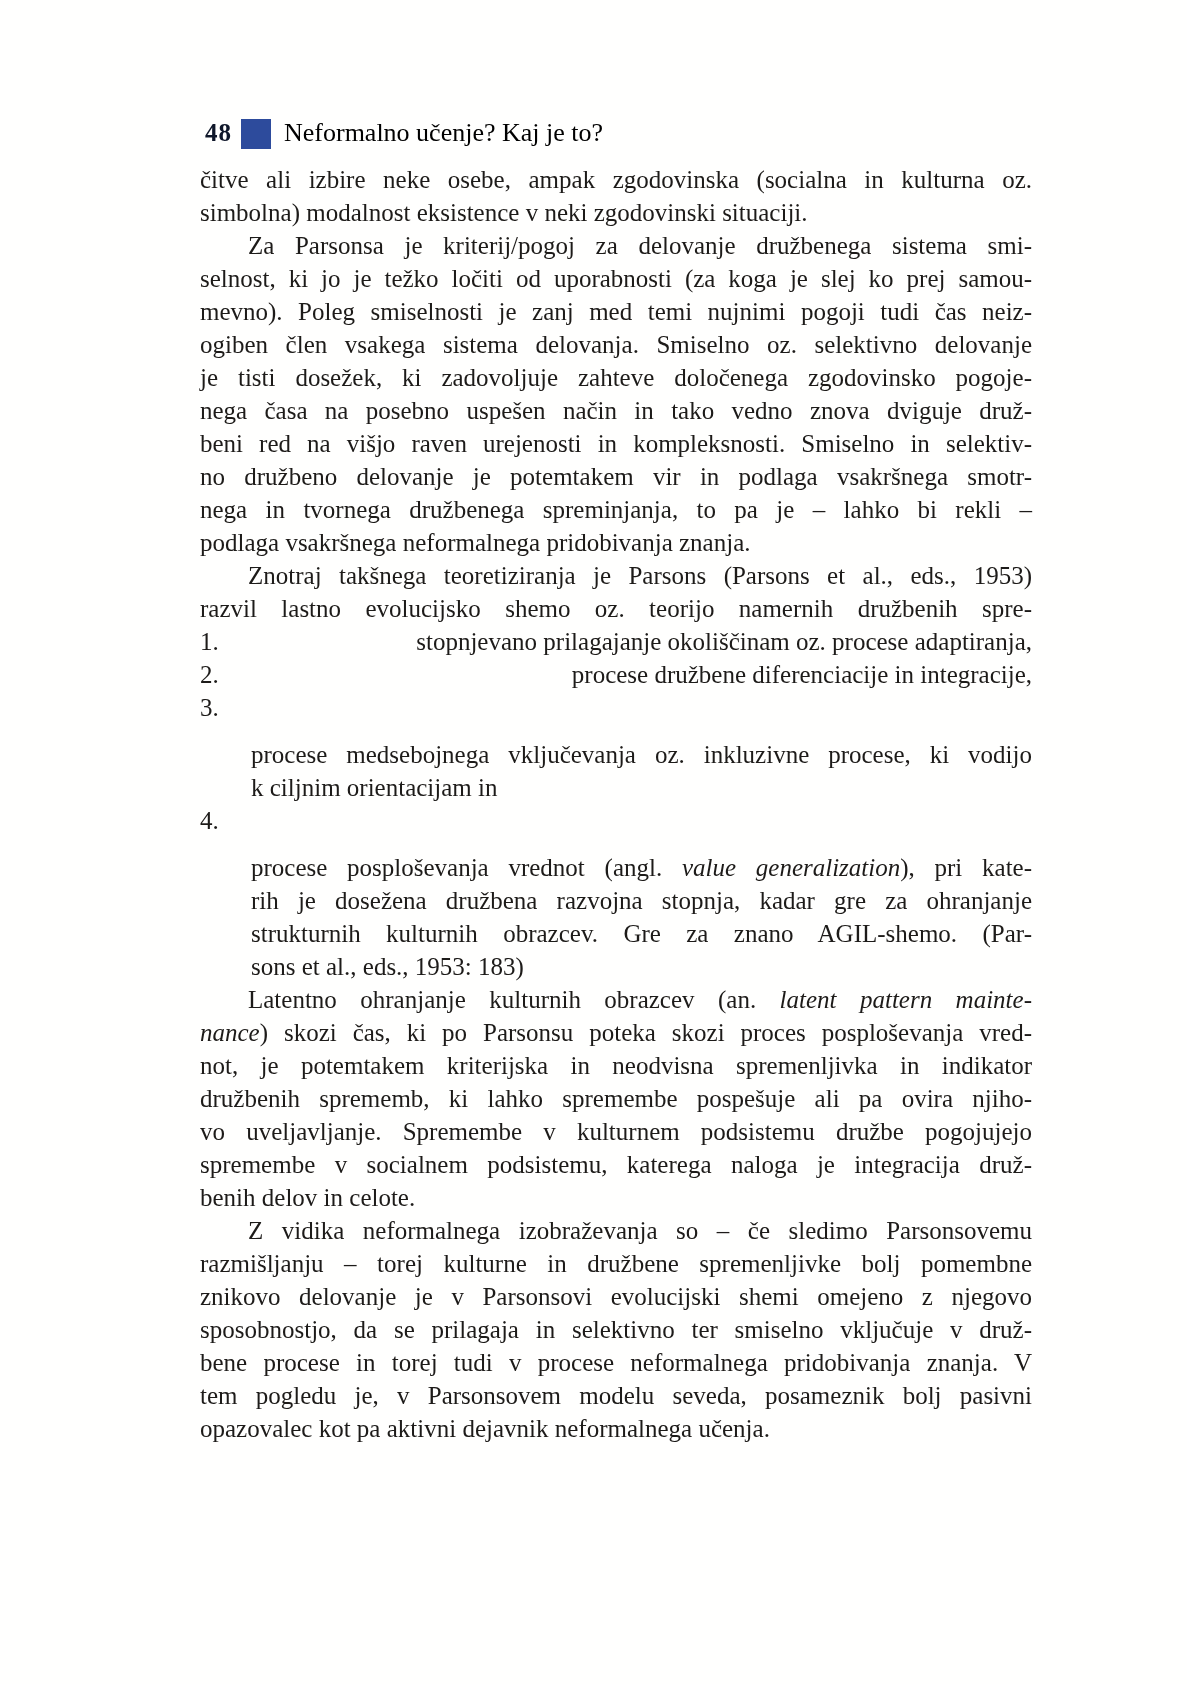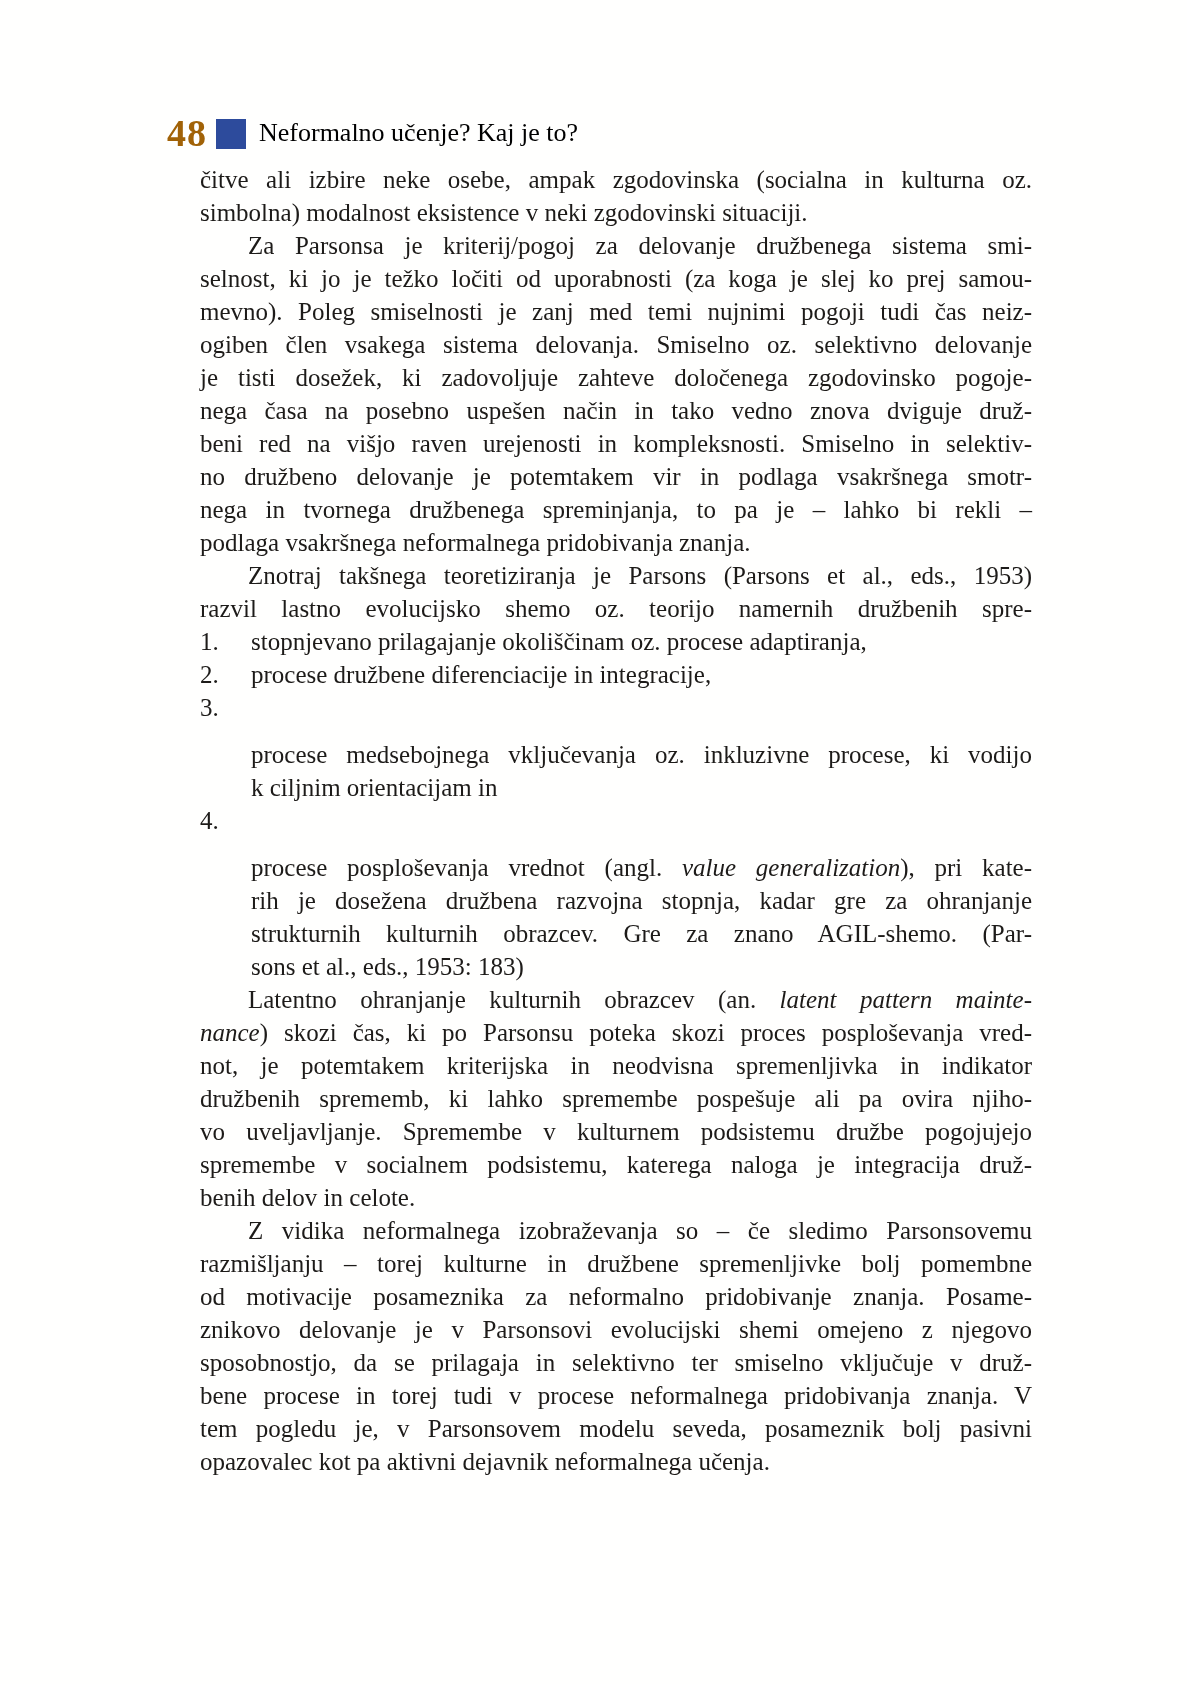--- a/index.html
+++ b/index.html
@@ -10,22 +10,22 @@
     color:#1d1b19;
   }
   .page { position:absolute; inset:0; background:#fffffe; }
 
   
   .header {
     position:absolute; left:167px; top:112px;
     display:flex; align-items:flex-end; height:36px;
   }
   .page-num {
-    font-size:38px; font-weight:bold; color:#a16207;
-    line-height:30px; letter-spacing:1px;
+    font-size:25px; font-weight:bold; color:#0f172a;
+    line-height:30px; letter-spacing:1px;margin-left:38px;
   }
   .marker {
     width:30px; height:30px; background:#2d4b9c;
     margin-left:9px; margin-right:13px;
     position:relative; top:1px;
   }
   .header-title {
     font-size:26px; color:#000000; line-height:30px;
     white-space:nowrap;
   }
@@ -35,21 +35,21 @@
     position:absolute; left:200px; top:163px; width:832px;
     font-size:25px; line-height:33px;
     font-variant-numeric:oldstyle-nums;
   }
   .line { min-height:33px; text-align:left; white-space:normal; }
   .line.just { text-align:justify; text-align-last:justify; }
   .line.indent { padding-left:48px; }
   .line.cont { padding-left:51px; }
   .line.num { display:flex; }
   .num-label { flex:0 0 51px; }
-  .num-text { flex:1 1 auto; text-align:left; }
+  .num-text { flex:1 1 auto; text-align:right; }
   .num-text.just { text-align:justify; text-align-last:justify;margin-top:47px; }
   .it { font-style:italic; }
 </style>
 </head>
 <body>
 
 <div class="page">
   <div class="header">
     <span class="page-num">48</span>
     <span class="marker" style="background: rgb(45, 75, 156);"></span>
@@ -92,20 +92,19 @@
       <div class="line cont"><span>sons et al., eds., 1953: 183)</span></div>
       <div class="line indent just"><span>Latentno ohranjanje kulturnih obrazcev (an. </span><span class="it">latent pattern mainte-</span></div>
       <div class="line flush just"><span class="it">nance</span><span>) skozi čas, ki po Parsonsu poteka skozi proces posploševanja vred-</span></div>
       <div class="line flush just"><span>not, je potemtakem kriterijska in neodvisna spremenljivka in indikator</span></div>
       <div class="line flush just"><span>družbenih sprememb, ki lahko spremembe pospešuje ali pa ovira njiho-</span></div>
       <div class="line flush just"><span>vo uveljavljanje. Spremembe v kulturnem podsistemu družbe pogojujejo</span></div>
       <div class="line flush just"><span>spremembe v socialnem podsistemu, katerega naloga je integracija druž-</span></div>
       <div class="line flush"><span>benih delov in celote.</span></div>
       <div class="line indent just"><span>Z vidika neformalnega izobraževanja so – če sledimo Parsonsovemu</span></div>
       <div class="line flush just"><span>razmišljanju – torej kulturne in družbene spremenljivke bolj pomembne</span></div>
-      <div class="line flush just"><span>od motivacije posameznika za neformalno pridobivanje znanja. Posame-</span></div>
       <div class="line flush just"><span>znikovo delovanje je v Parsonsovi evolucijski shemi omejeno z njegovo</span></div>
       <div class="line flush just"><span>sposobnostjo, da se prilagaja in selektivno ter smiselno vključuje v druž-</span></div>
       <div class="line flush just"><span>bene procese in torej tudi v procese neformalnega pridobivanja znanja. V</span></div>
       <div class="line flush just"><span>tem pogledu je, v Parsonsovem modelu seveda, posameznik bolj pasivni</span></div>
       <div class="line flush"><span>opazovalec kot pa aktivni dejavnik neformalnega učenja.</span></div>
     </div>
 </div>
 
 </body></html>

